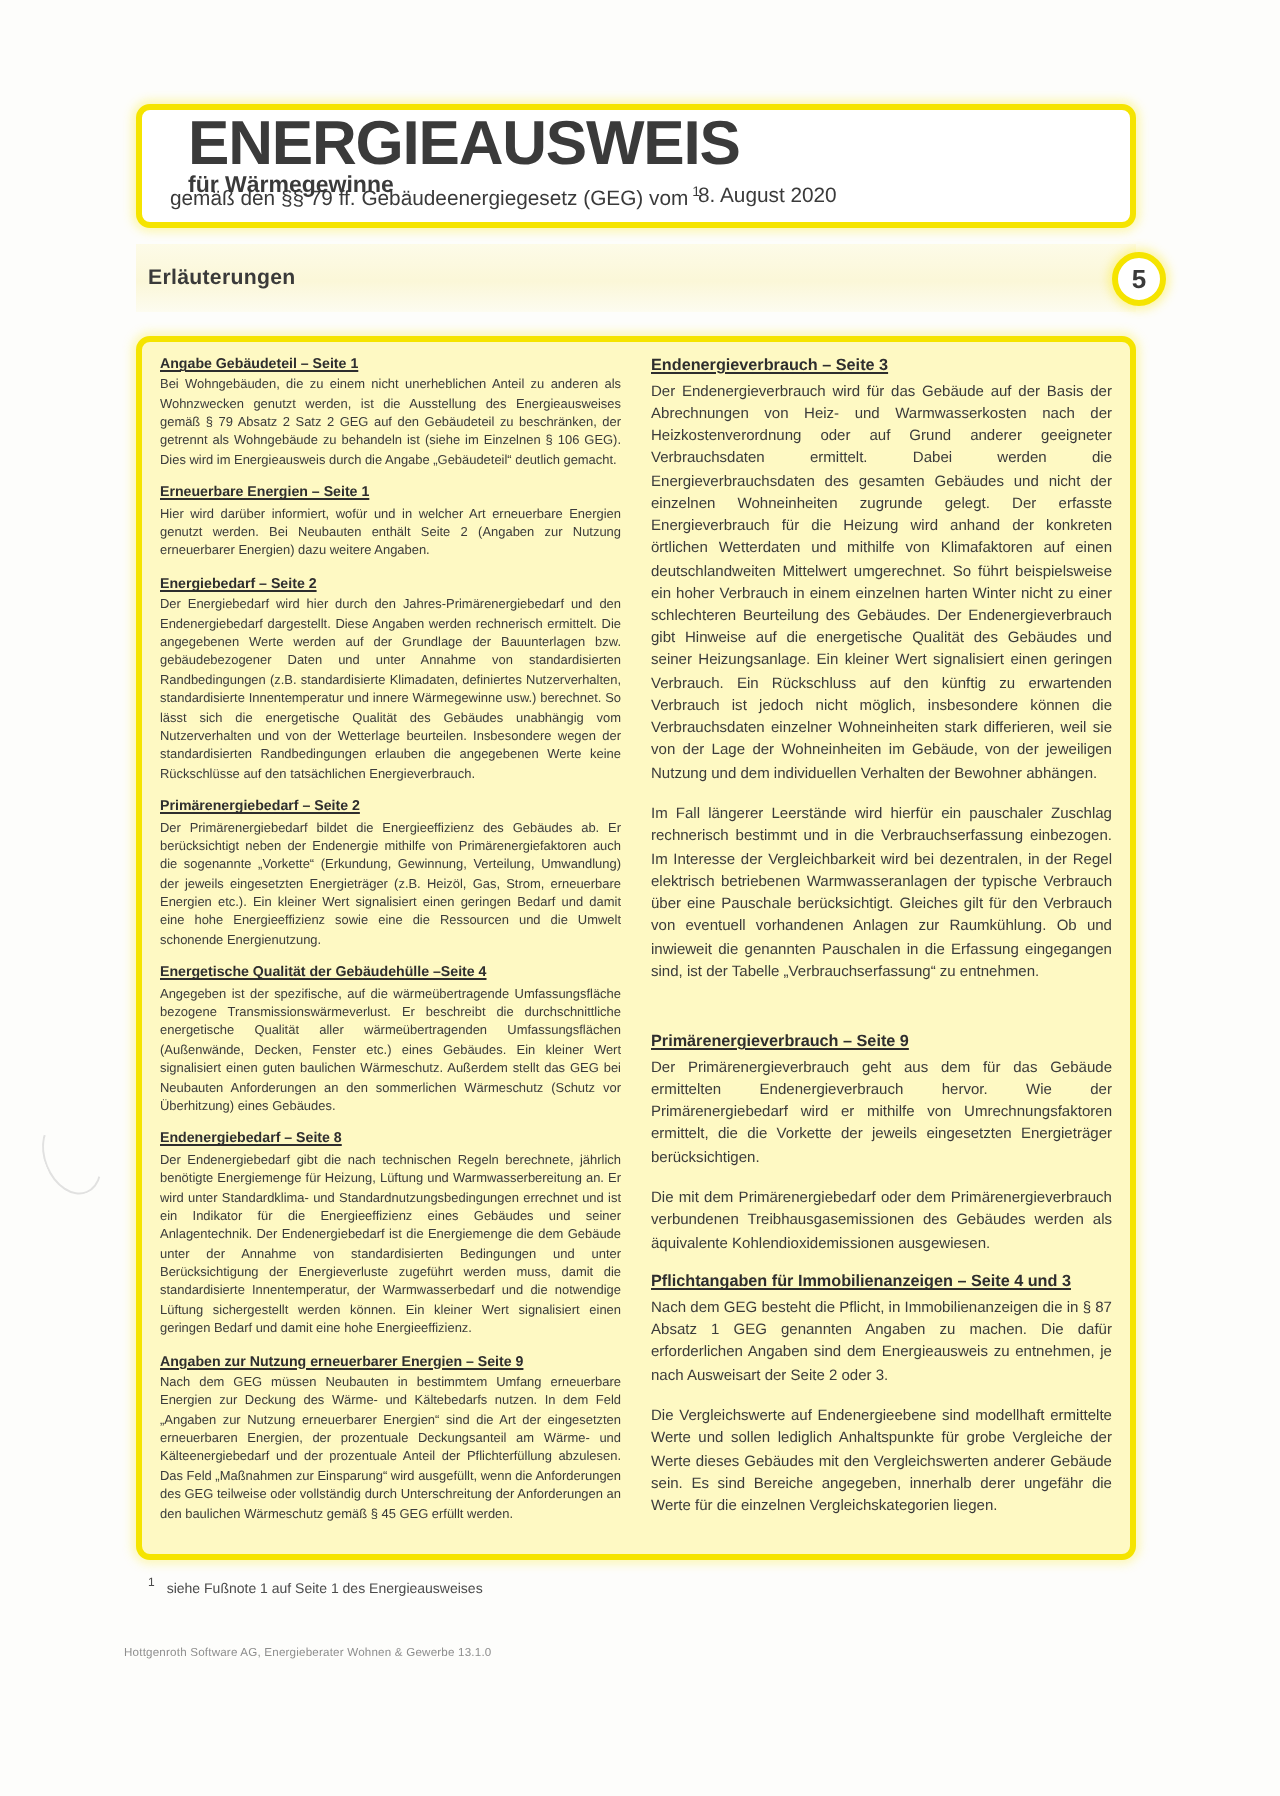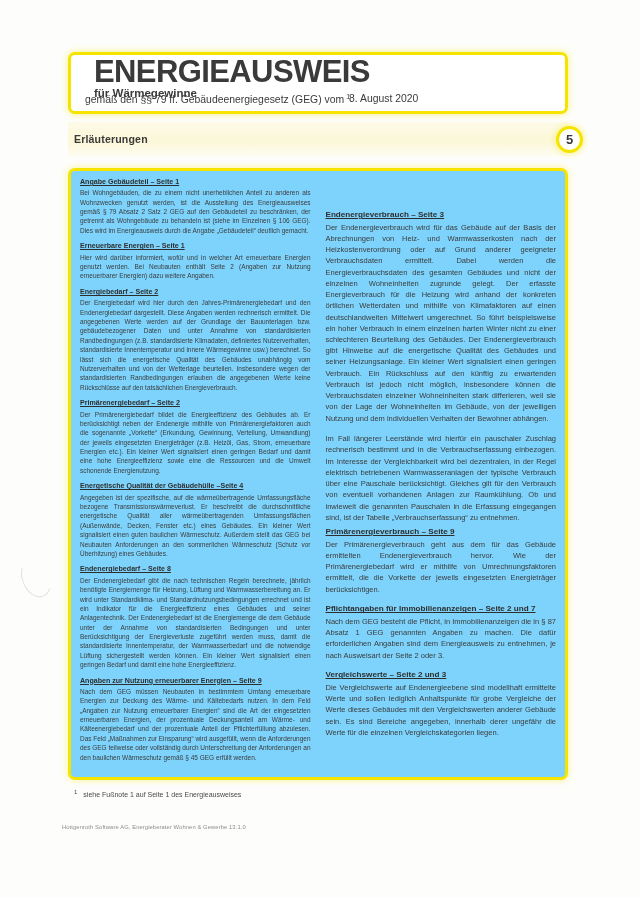--- a/index.html
+++ b/index.html
@@ -136,21 +136,21 @@
   
   .content-box {
     position: absolute;
     left: 68px;
     top: 168px;
     width: 500px;
     height: 612px;
     border: 3px solid #f5e400;
     border-radius: 7px;
     box-sizing: border-box;
-    background: #7dd3fc;
+    background: #fef9c3;
     box-shadow: 0 0 5px 2px rgba(252,238,60,.35);
   }
   .columns {
     position: absolute;
     left: 9px;
     top: 7px;
     right: 9px;
     bottom: 6px;
     display: flex;
     gap: 15px;
@@ -250,39 +250,39 @@
         <div class="sec" style="margin-bottom: 7.26px;">
           <div class="sec-head" style="font-size: 7.08px;">Endenergiebedarf – Seite 8</div>
           <div class="sec-body" style="font-size: 6.48px; line-height: 1.444;">Der Endenergiebedarf gibt die nach technischen Regeln berechnete, jährlich benötigte Energiemenge für Heizung, Lüftung und Warmwasserbereitung an. Er wird unter Standardklima- und Standardnutzungsbedingungen errechnet und ist ein Indikator für die Energieeffizienz eines Gebäudes und seiner Anlagentechnik. Der Endenergiebedarf ist die Energiemenge die dem Gebäude unter der Annahme von standardisierten Bedingungen und unter Berücksichtigung der Energieverluste zugeführt werden muss, damit die standardisierte Innentemperatur, der Warmwasserbedarf und die notwendige Lüftung sichergestellt werden können. Ein kleiner Wert signalisiert einen geringen Bedarf und damit eine hohe Energieeffizienz.</div>
         </div>
         <div class="sec" style="margin-bottom: 7.26px;">
           <div class="sec-head" style="font-size: 7.08px;">Angaben zur Nutzung erneuerbarer Energien – Seite 9</div>
           <div class="sec-body" style="font-size: 6.48px; line-height: 1.444;">Nach dem GEG müssen Neubauten in bestimmtem Umfang erneuerbare Energien zur Deckung des Wärme- und Kältebedarfs nutzen. In dem Feld „Angaben zur Nutzung erneuerbarer Energien“ sind die Art der eingesetzten erneuerbaren Energien, der prozentuale Deckungsanteil am Wärme- und Kälteenergiebedarf und der prozentuale Anteil der Pflichterfüllung abzulesen. Das Feld „Maßnahmen zur Einsparung“ wird ausgefüllt, wenn die Anforderungen des GEG teilweise oder vollständig durch Unterschreitung der Anforderungen an den baulichen Wärmeschutz gemäß § 45 GEG erfüllt werden.</div>
         </div>
       </div>
     <div class="col" id="col-right">
-        <div class="sec" style="margin-bottom: 9.34px; margin-top: 32px;">
+        <div class="sec" style="margin-bottom: 9.34px;">
           <div class="sec-head" style="font-size: 8.12px;">Endenergieverbrauch – Seite 3</div>
           <div class="sec-body" style="font-size: 7.52px; line-height: 1.496;">Der Endenergieverbrauch wird für das Gebäude auf der Basis der Abrechnungen von Heiz- und Warmwasserkosten nach der Heizkostenverordnung oder auf Grund anderer geeigneter Verbrauchsdaten ermittelt. Dabei werden die Energieverbrauchsdaten des gesamten Gebäudes und nicht der einzelnen Wohneinheiten zugrunde gelegt. Der erfasste Energieverbrauch für die Heizung wird anhand der konkreten örtlichen Wetterdaten und mithilfe von Klimafaktoren auf einen deutschlandweiten Mittelwert umgerechnet. So führt beispielsweise ein hoher Verbrauch in einem einzelnen harten Winter nicht zu einer schlechteren Beurteilung des Gebäudes. Der Endenergieverbrauch gibt Hinweise auf die energetische Qualität des Gebäudes und seiner Heizungsanlage. Ein kleiner Wert signalisiert einen geringen Verbrauch. Ein Rückschluss auf den künftig zu erwartenden Verbrauch ist jedoch nicht möglich, insbesondere können die Verbrauchsdaten einzelner Wohneinheiten stark differieren, weil sie von der Lage der Wohneinheiten im Gebäude, von der jeweiligen Nutzung und dem individuellen Verhalten der Bewohner abhängen.</div>
         </div>
-        <div class="sec" style="margin-bottom: 4px;">
+        <div class="sec" style="margin-bottom: 25px;">
           <div class="sec-body tight" style="font-size: 7.52px; line-height: 1.496;">Im Fall längerer Leerstände wird hierfür ein pauschaler Zuschlag rechnerisch bestimmt und in die Verbrauchserfassung einbezogen. Im Interesse der Vergleichbarkeit wird bei dezentralen, in der Regel elektrisch betriebenen Warmwasseranlagen der typische Verbrauch über eine Pauschale berücksichtigt. Gleiches gilt für den Verbrauch von eventuell vorhandenen Anlagen zur Raumkühlung. Ob und inwieweit die genannten Pauschalen in die Erfassung eingegangen sind, ist der Tabelle „Verbrauchserfassung“ zu entnehmen.</div>
         </div>
         <div class="sec" style="margin-bottom: 9.34px;">
           <div class="sec-head" style="font-size: 8.12px;">Primärenergieverbrauch – Seite 9</div>
           <div class="sec-body" style="font-size: 7.52px; line-height: 1.496;">Der Primärenergieverbrauch geht aus dem für das Gebäude ermittelten Endenergieverbrauch hervor. Wie der Primärenergiebedarf wird er mithilfe von Umrechnungsfaktoren ermittelt, die die Vorkette der jeweils eingesetzten Energieträger berücksichtigen.</div>
         </div>
         <div class="sec" style="margin-bottom: 9.34px;">
-        </div>
-        <div class="sec" style="margin-bottom: 9.34px;">
-          <div class="sec-head" style="font-size: 8.12px;">Pflichtangaben für Immobilienanzeigen – Seite 2 und 7</div>
+          <div class="sec-body" style="font-size: 7.52px; line-height: 1.496;">Die mit dem Primärenergiebedarf oder dem Primärenergieverbrauch verbundenen Treibhausgasemissionen des Gebäudes werden als äquivalente Kohlendioxidemissionen ausgewiesen.</div>
+        </div>
+        <div class="sec" style="margin-bottom: 9.34px;">
+          <div class="sec-head" style="font-size: 8.12px;">Pflichtangaben für Immobilienanzeigen – Seite 4 und 3</div>
           <div class="sec-body" style="font-size: 7.52px; line-height: 1.496;">Nach dem GEG besteht die Pflicht, in Immobilienanzeigen die in § 87 Absatz 1 GEG genannten Angaben zu machen. Die dafür erforderlichen Angaben sind dem Energieausweis zu entnehmen, je nach Ausweisart der Seite 2 oder 3.</div>
         </div>
         <div class="sec" style="margin-bottom: 9.34px;">
-          <div class="sec-head" style="font-size: 8.12px;">Vergleichswerte – Seite 2 und 3</div>
           <div class="sec-body" style="font-size: 7.52px; line-height: 1.496;">Die Vergleichswerte auf Endenergieebene sind modellhaft ermittelte Werte und sollen lediglich Anhaltspunkte für grobe Vergleiche der Werte dieses Gebäudes mit den Vergleichswerten anderer Gebäude sein. Es sind Bereiche angegeben, innerhalb derer ungefähr die Werte für die einzelnen Vergleichskategorien liegen.</div>
         </div>
       </div>
   </div>
 </div>
 
 <div class="footnote">
   <span class="marker">1</span><span>siehe Fußnote 1 auf Seite 1 des Energieausweises</span>
 </div>
 <div class="footer-line">Hottgenroth Software AG, Energieberater Wohnen &amp; Gewerbe 13.1.0</div>

